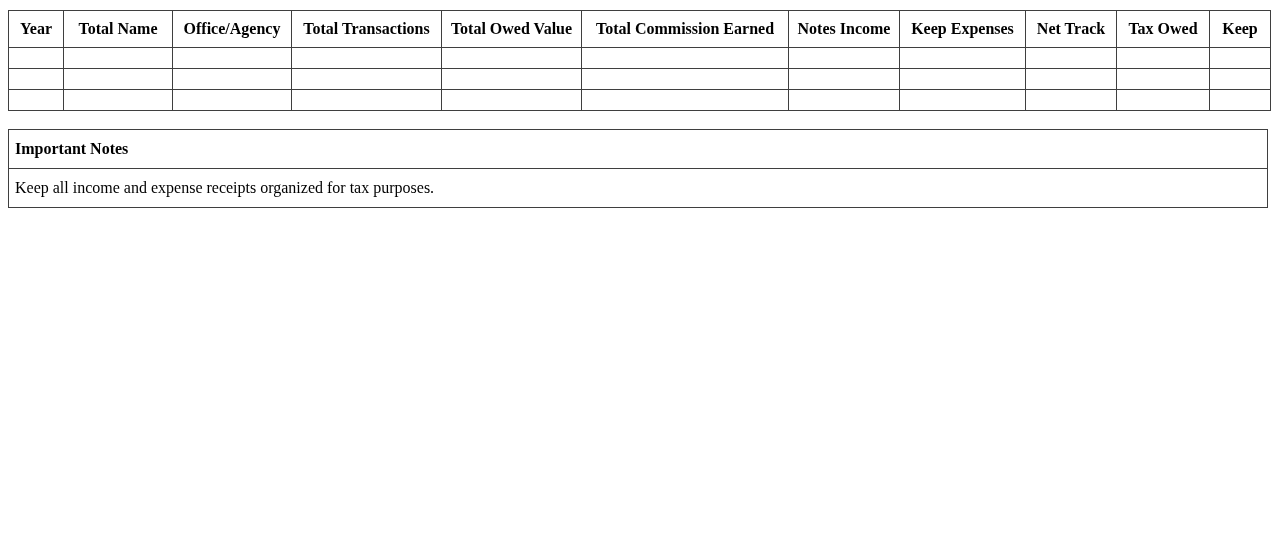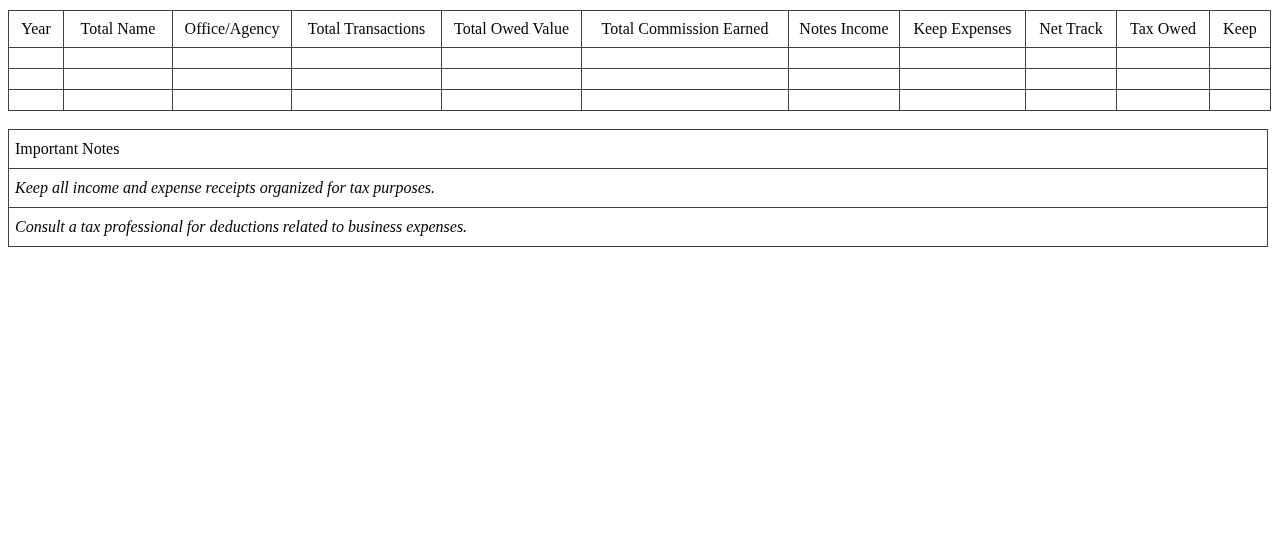--- a/index.html
+++ b/index.html
@@ -24,47 +24,46 @@
     overflow: hidden;
     white-space: nowrap;
   }
   
   .commission-table {
     margin: 10px 0 0 8px;
     width: 1262px;
   }
   .commission-table th {
     height: 36px;
-    font-weight: normal;
+    font-weight: bold;
     text-align: center;
     vertical-align: middle;
     padding: 0 2px;
   }
   .commission-table td {
     height: 20px;
     padding: 0 2px;
   }
   
   .notes-table {
     margin: 18px 0 0 8px;
     width: 1260px;
   }
   .notes-table th {
     height: 38px;
-    font-weight: normal;
+    font-weight: bold;
     text-align: left;
     vertical-align: middle;
     padding: 0 6px;
   }
   .notes-table td {
     height: 38px;
     text-align: left;
     vertical-align: middle;
     padding: 0 6px;
-    font-style: italic;
   }
 </style>
 </head>
 <body>
 
 <table class="commission-table">
   <colgroup>
     <col style="width:55px">
     <col style="width:109px">
     <col style="width:119px">
@@ -138,17 +137,14 @@
 <table class="notes-table">
   <thead>
     <tr>
       <th>Important Notes</th>
     </tr>
   </thead>
   <tbody>
     <tr>
       <td>Keep all income and expense receipts organized for tax purposes.</td>
     </tr>
-    <tr>
-      <td>Consult a tax professional for deductions related to business expenses.</td>
-    </tr>
   </tbody>
 </table>
 
 </body></html>

